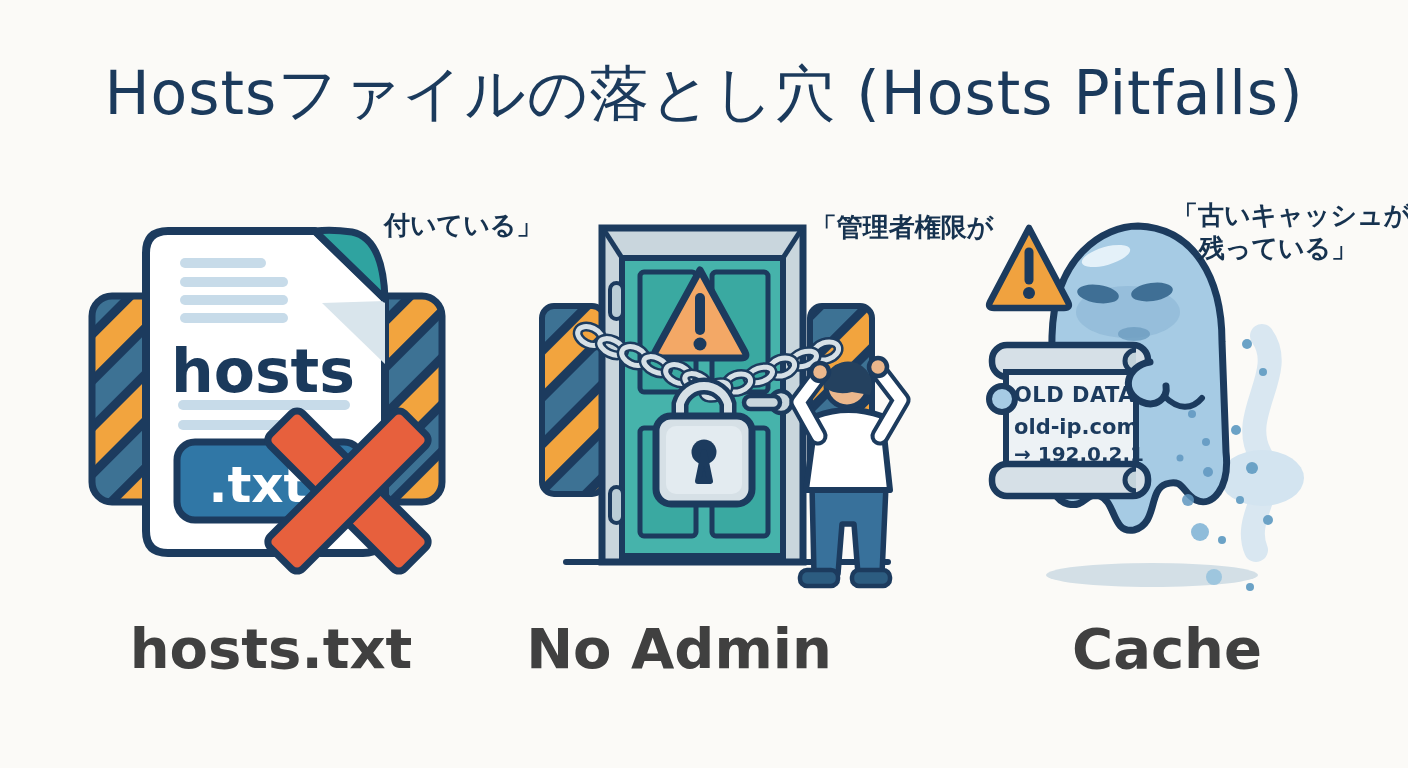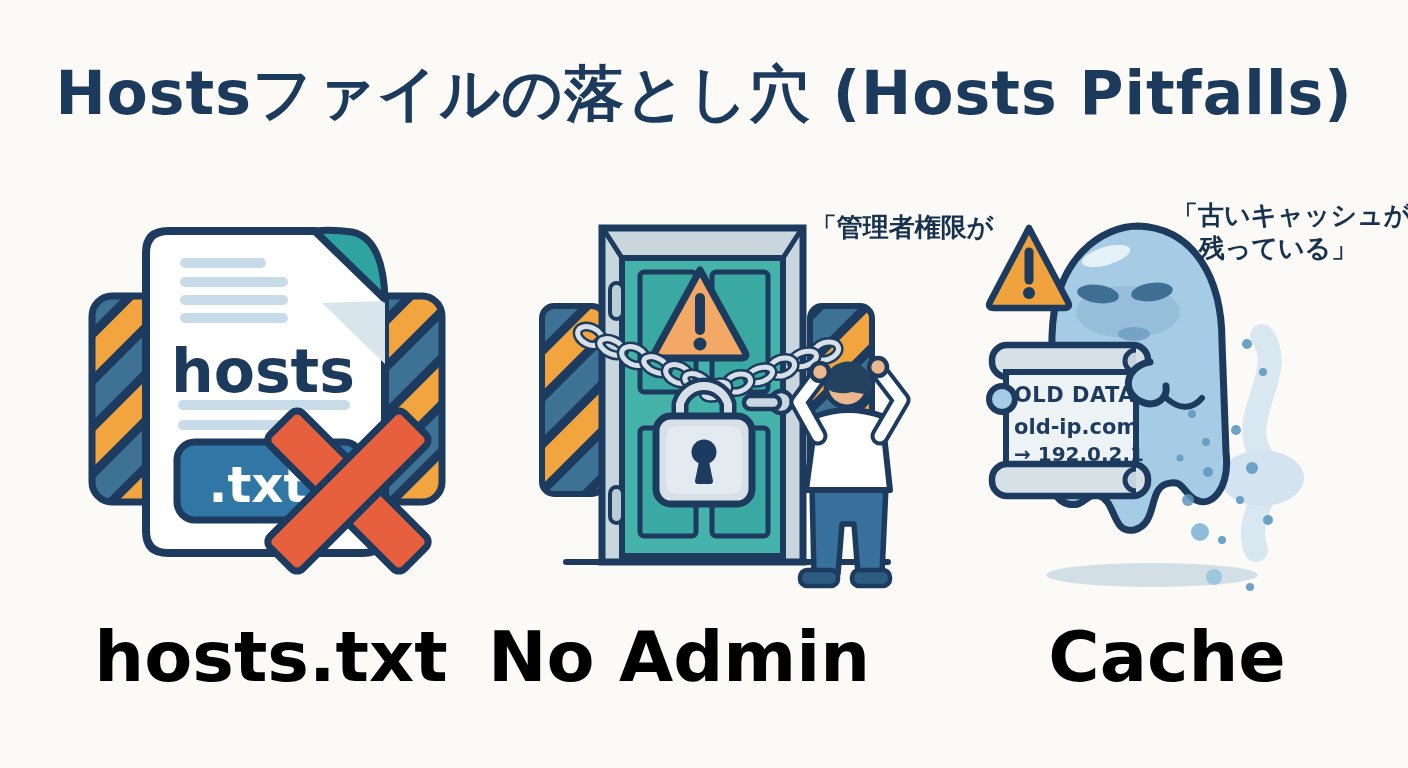--- a/index.html
+++ b/index.html
@@ -1,21 +1,21 @@
 <!DOCTYPE html>
 <html><head>
 <meta charset="utf-8">
 <style>
   html,body{margin:0;padding:0;background:#fbfaf7;}
   #canvas{position:relative;width:1408px;height:768px;background:#fbfaf7;overflow:hidden;
           font-family:"DejaVu Sans","Liberation Sans",sans-serif;}
   .abs{position:absolute;}
-  #title{top:54px;left:0;width:1408px;text-align:center;font-size:60px;font-weight:bold;
+  #title{top:54px;left:0;width:1408px;text-align:center;font-size:60px;font-weight:normal;
          color:#1b3a5c;letter-spacing:1px;}
-  .caption{top:616px;font-size:70px;font-weight:bold;color:#000000;transform:translateX(-50%);white-space:nowrap;}
+  .caption{top:616px;font-size:56px;font-weight:bold;color:#404040;transform:translateX(-50%);white-space:nowrap;}
   .annotation{font-size:26px;font-weight:bold;color:#16324f;line-height:33px;white-space:nowrap;}
   #annotation-extension{left:366px;top:209px;}
   #annotation-extension .l2{padding-left:18px;}
   #annotation-admin{left:800px;top:211px;width:204px;text-align:center;}
   #annotation-cache{left:1172px;top:199px;width:212px;text-align:center;}
   svg text{font-family:"DejaVu Sans","Liberation Sans",sans-serif;}
 </style>
 </head>
 <body>
 
@@ -182,20 +182,21 @@
         <path d="M 1029 228 L 1068 302 Q 1071 308 1064 308 H 994 Q 987 308 990 302 Z" fill="#f0a23f" stroke="#1c3b5e" stroke-width="6.5" stroke-linejoin="round"></path>
         <line x1="1029" y1="252" x2="1029" y2="280" stroke="#1c3b5e" stroke-width="9" stroke-linecap="round"></line>
         <circle cx="1029" cy="293" r="6" fill="#1c3b5e"></circle>
       </g>
     </g>
   </svg>
 
   <div id="title" class="abs">Hostsファイルの落とし穴 (Hosts Pitfalls)</div>
 
   <div id="annotation-extension" class="abs annotation">
+    <div class="l2">付いている」</div>
   </div>
 
   <div id="annotation-admin" class="abs annotation">
     <div>「管理者権限が</div>
   </div>
 
   <div id="annotation-cache" class="abs annotation">
     <div>「古いキャッシュが</div>
     <div>残っている」</div>
   </div>

